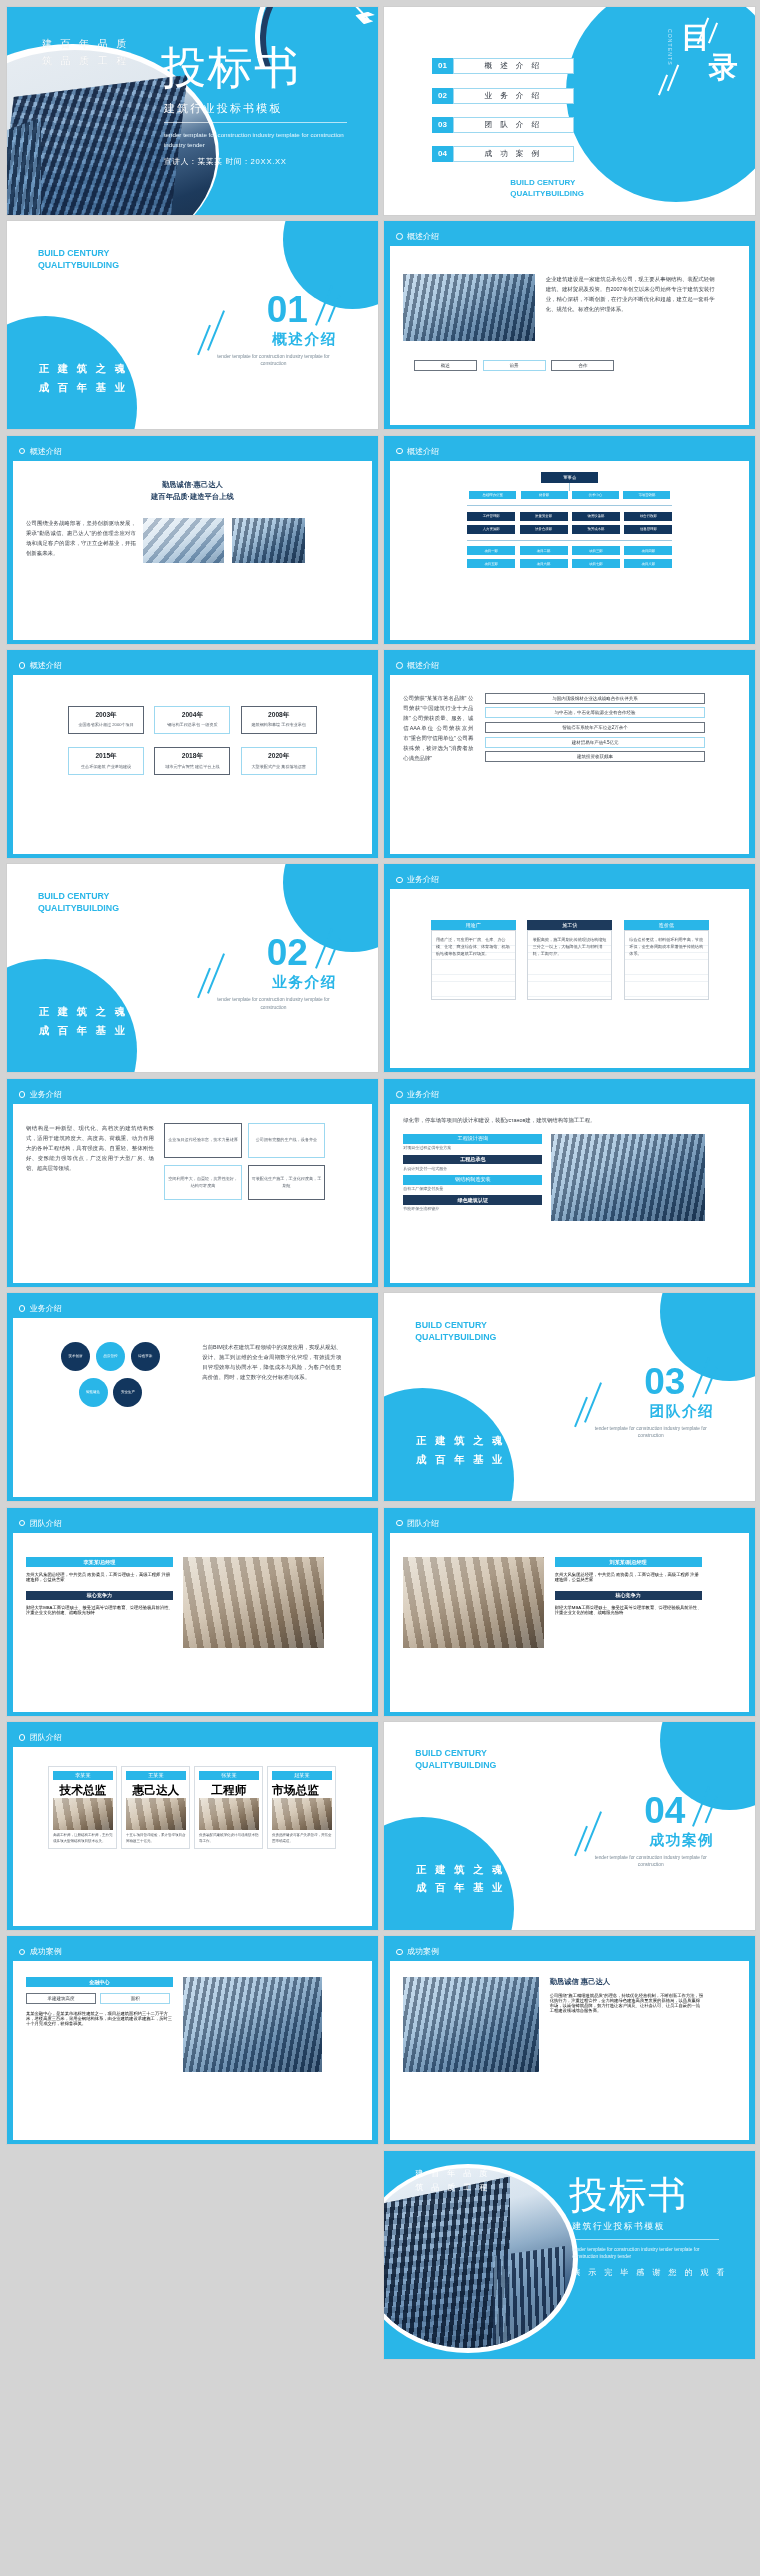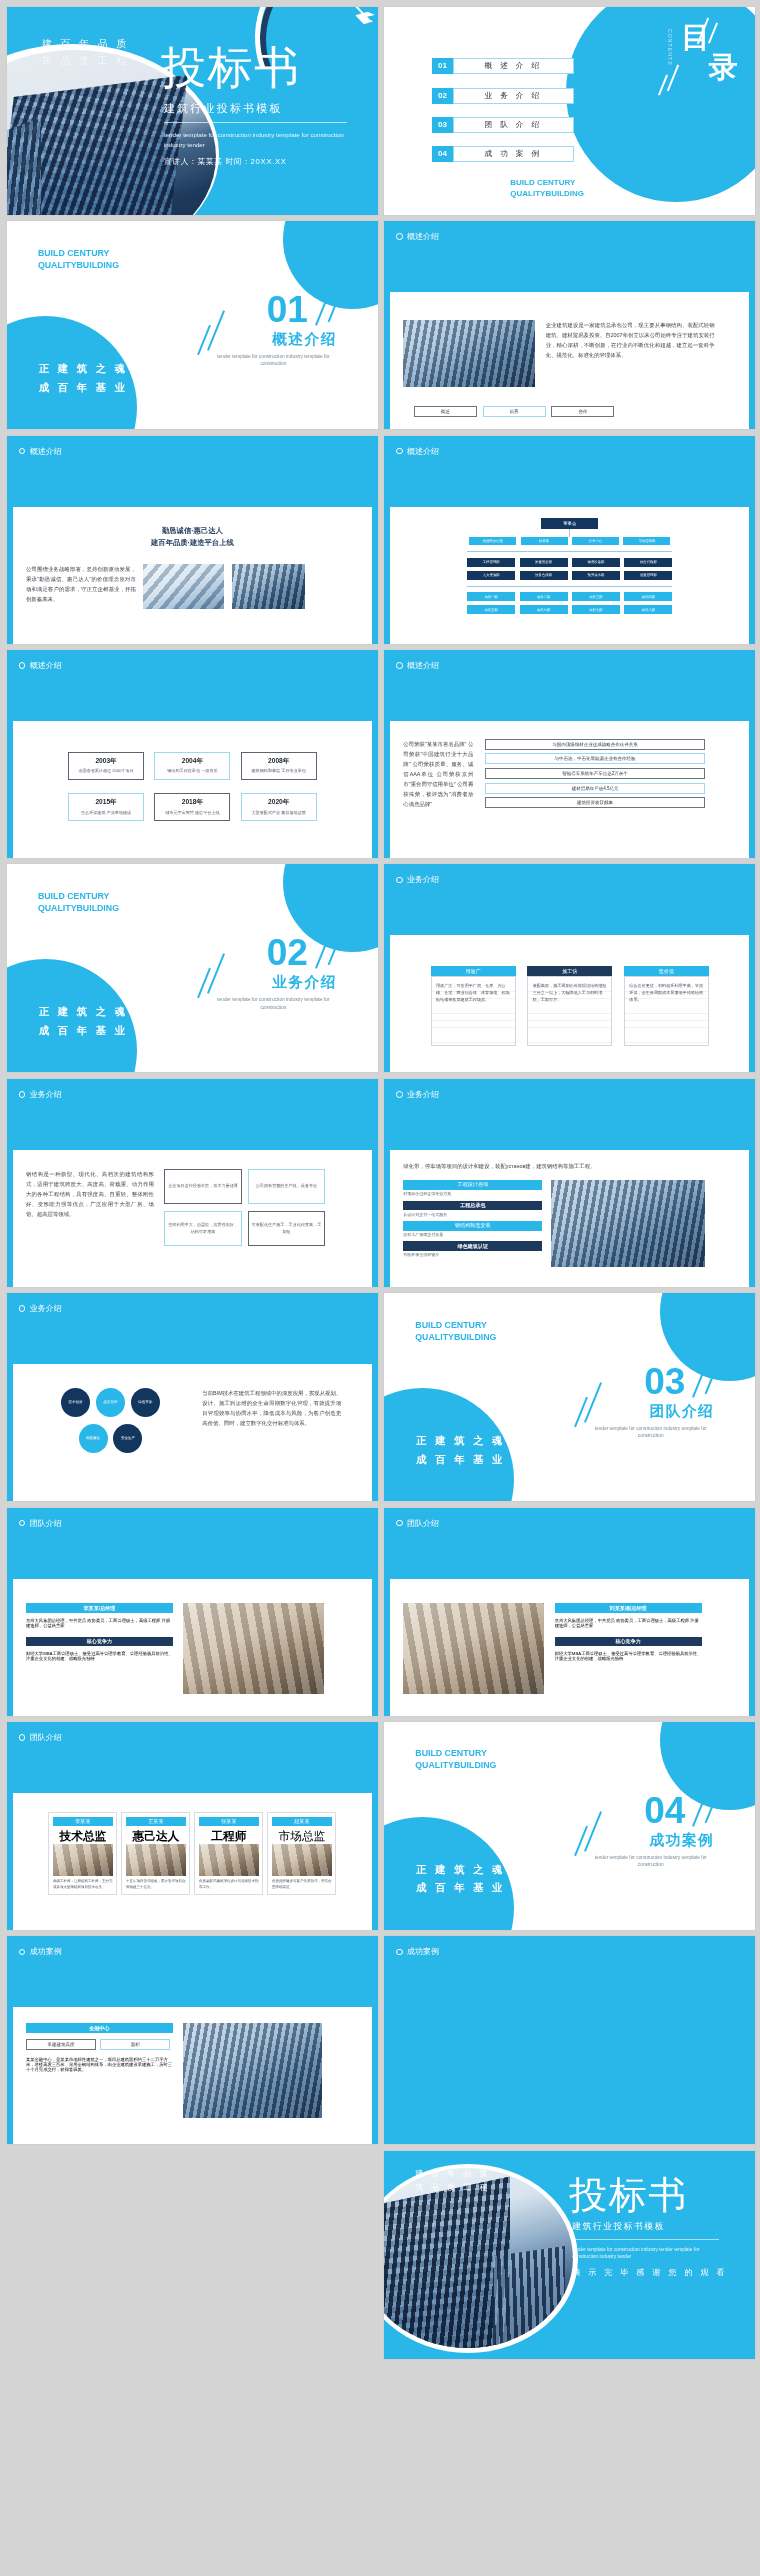--- a/index.html
+++ b/index.html
@@ -139,21 +139,21 @@
   }
   .sec .sl{ position:absolute; background:#29b6e8; width:2.2px; height:43px; transform:rotate(22deg); }
   
   .ct { background:#29b6e8; padding:5.9px; }
   .ct .hd{
     height:19px; display:flex; align-items:center; gap:4.4px; padding-left:5.9px; color:#fff; font-size:8px;
   }
   .ct .dot{
     width:6.6px; height:6.6px; border-radius:50%; border:1.8px solid #fff; background:transparent;
   }
-  .ct .body{ background:#fff; height:179px; padding:11.7px 13.2px; position:relative; overflow:hidden;margin-top:46px; }
+  .ct .body{ background:#fff; height:179px; padding:11.7px 13.2px; position:relative; overflow:hidden; }
   .para{ color:#3a3f46; font-size:5.4px; line-height:1.85; text-align:justify; }
   .imgph{
     background:linear-gradient(150deg,#cfe0ef 0%,#9dbbd4 35%,#4a7196 65%,#1f3c5c 100%);
     position:relative; overflow:hidden;
   }
   .imgph::after{
     content:""; position:absolute; inset:0;
     background:repeating-linear-gradient(100deg, rgba(15,35,60,.45) 0 3.7px, rgba(200,225,245,.28) 3.7px 7.3px);
   }
   .imgph.ppl{ background:linear-gradient(150deg,#e8e2d8 0%,#c9b9a4 40%,#8d7a63 70%,#4d443a 100%); }
@@ -649,21 +649,21 @@
           <div class="pb">十五年项目管理经验，累计管理项目合同额超三十亿元。</div>
         </div>
         <div class="pcard" style="width:69px;">
           <div class="bband" style="margin-bottom:2.9px;">张某某</div>
           <div class="nt" style="text-align:center;font-weight:700;">工程师</div>
           <div class="ph imgph ppl"></div>
           <div class="pb">负责装配式建筑深化设计与现场技术指导工作。</div>
         </div>
         <div class="pcard" style="width:69px;">
           <div class="bband" style="margin-bottom:2.9px;">赵某某</div>
-          <div class="nt" style="text-align:center;font-weight:400;">市场总监</div>
+          <div class="nt" style="text-align:left;font-weight:700;">市场总监</div>
           <div class="ph imgph ppl"></div>
           <div class="pb">负责品牌建设与客户关系管理，开拓全国市场渠道。</div>
         </div>
       </div>
     </div>
   </div>
 
   <div class="slide sec">
     <div class="tr-circle"></div>
     <div class="bl-circle"></div>
@@ -702,20 +702,29 @@
         <div class="imgph" style="width:139px;height:95px;"></div>
       </div>
     </div>
   </div>
 
   <div class="slide ct">
     <div class="hd">
       <span class="dot"></span>
       <span>成功案例</span>
     </div>
+    <div class="body">
+      <div class="flex" style="gap:10.3px;margin-top:4.4px;">
+        <div class="imgph" style="width:136px;height:95px;"></div>
+        <div style="width:154px;">
+          <div style="font-size:7.3px;font-weight:700;color:#1d3a5c;margin-bottom:5.9px;">勤恳诚信 惠己达人</div>
+          <div class="nt" style="font-size:4.3px;">公司围绕"施工精细造就品质"的理念，持续优化经营机制，不断创新工作方法，强化执行力，注重过程管控，全力构建绿色建造高质量发展的新格局，以品质赢得市场，以诚信铸就品牌，努力打造让客户满意、让社会认可、让员工自豪的一流工程建设领域综合服务商。</div>
+        </div>
+      </div>
+    </div>
   </div>
 
   <div class="slide end" style="grid-column:2;">
     <div class="oval"></div>
     <div class="photo"></div>
     <div class="slogan">
       <div>建 百 年 品 质</div>
           <div>筑 品 质 工 程</div>
     </div>
     <div class="maintitle">投标书</div>

